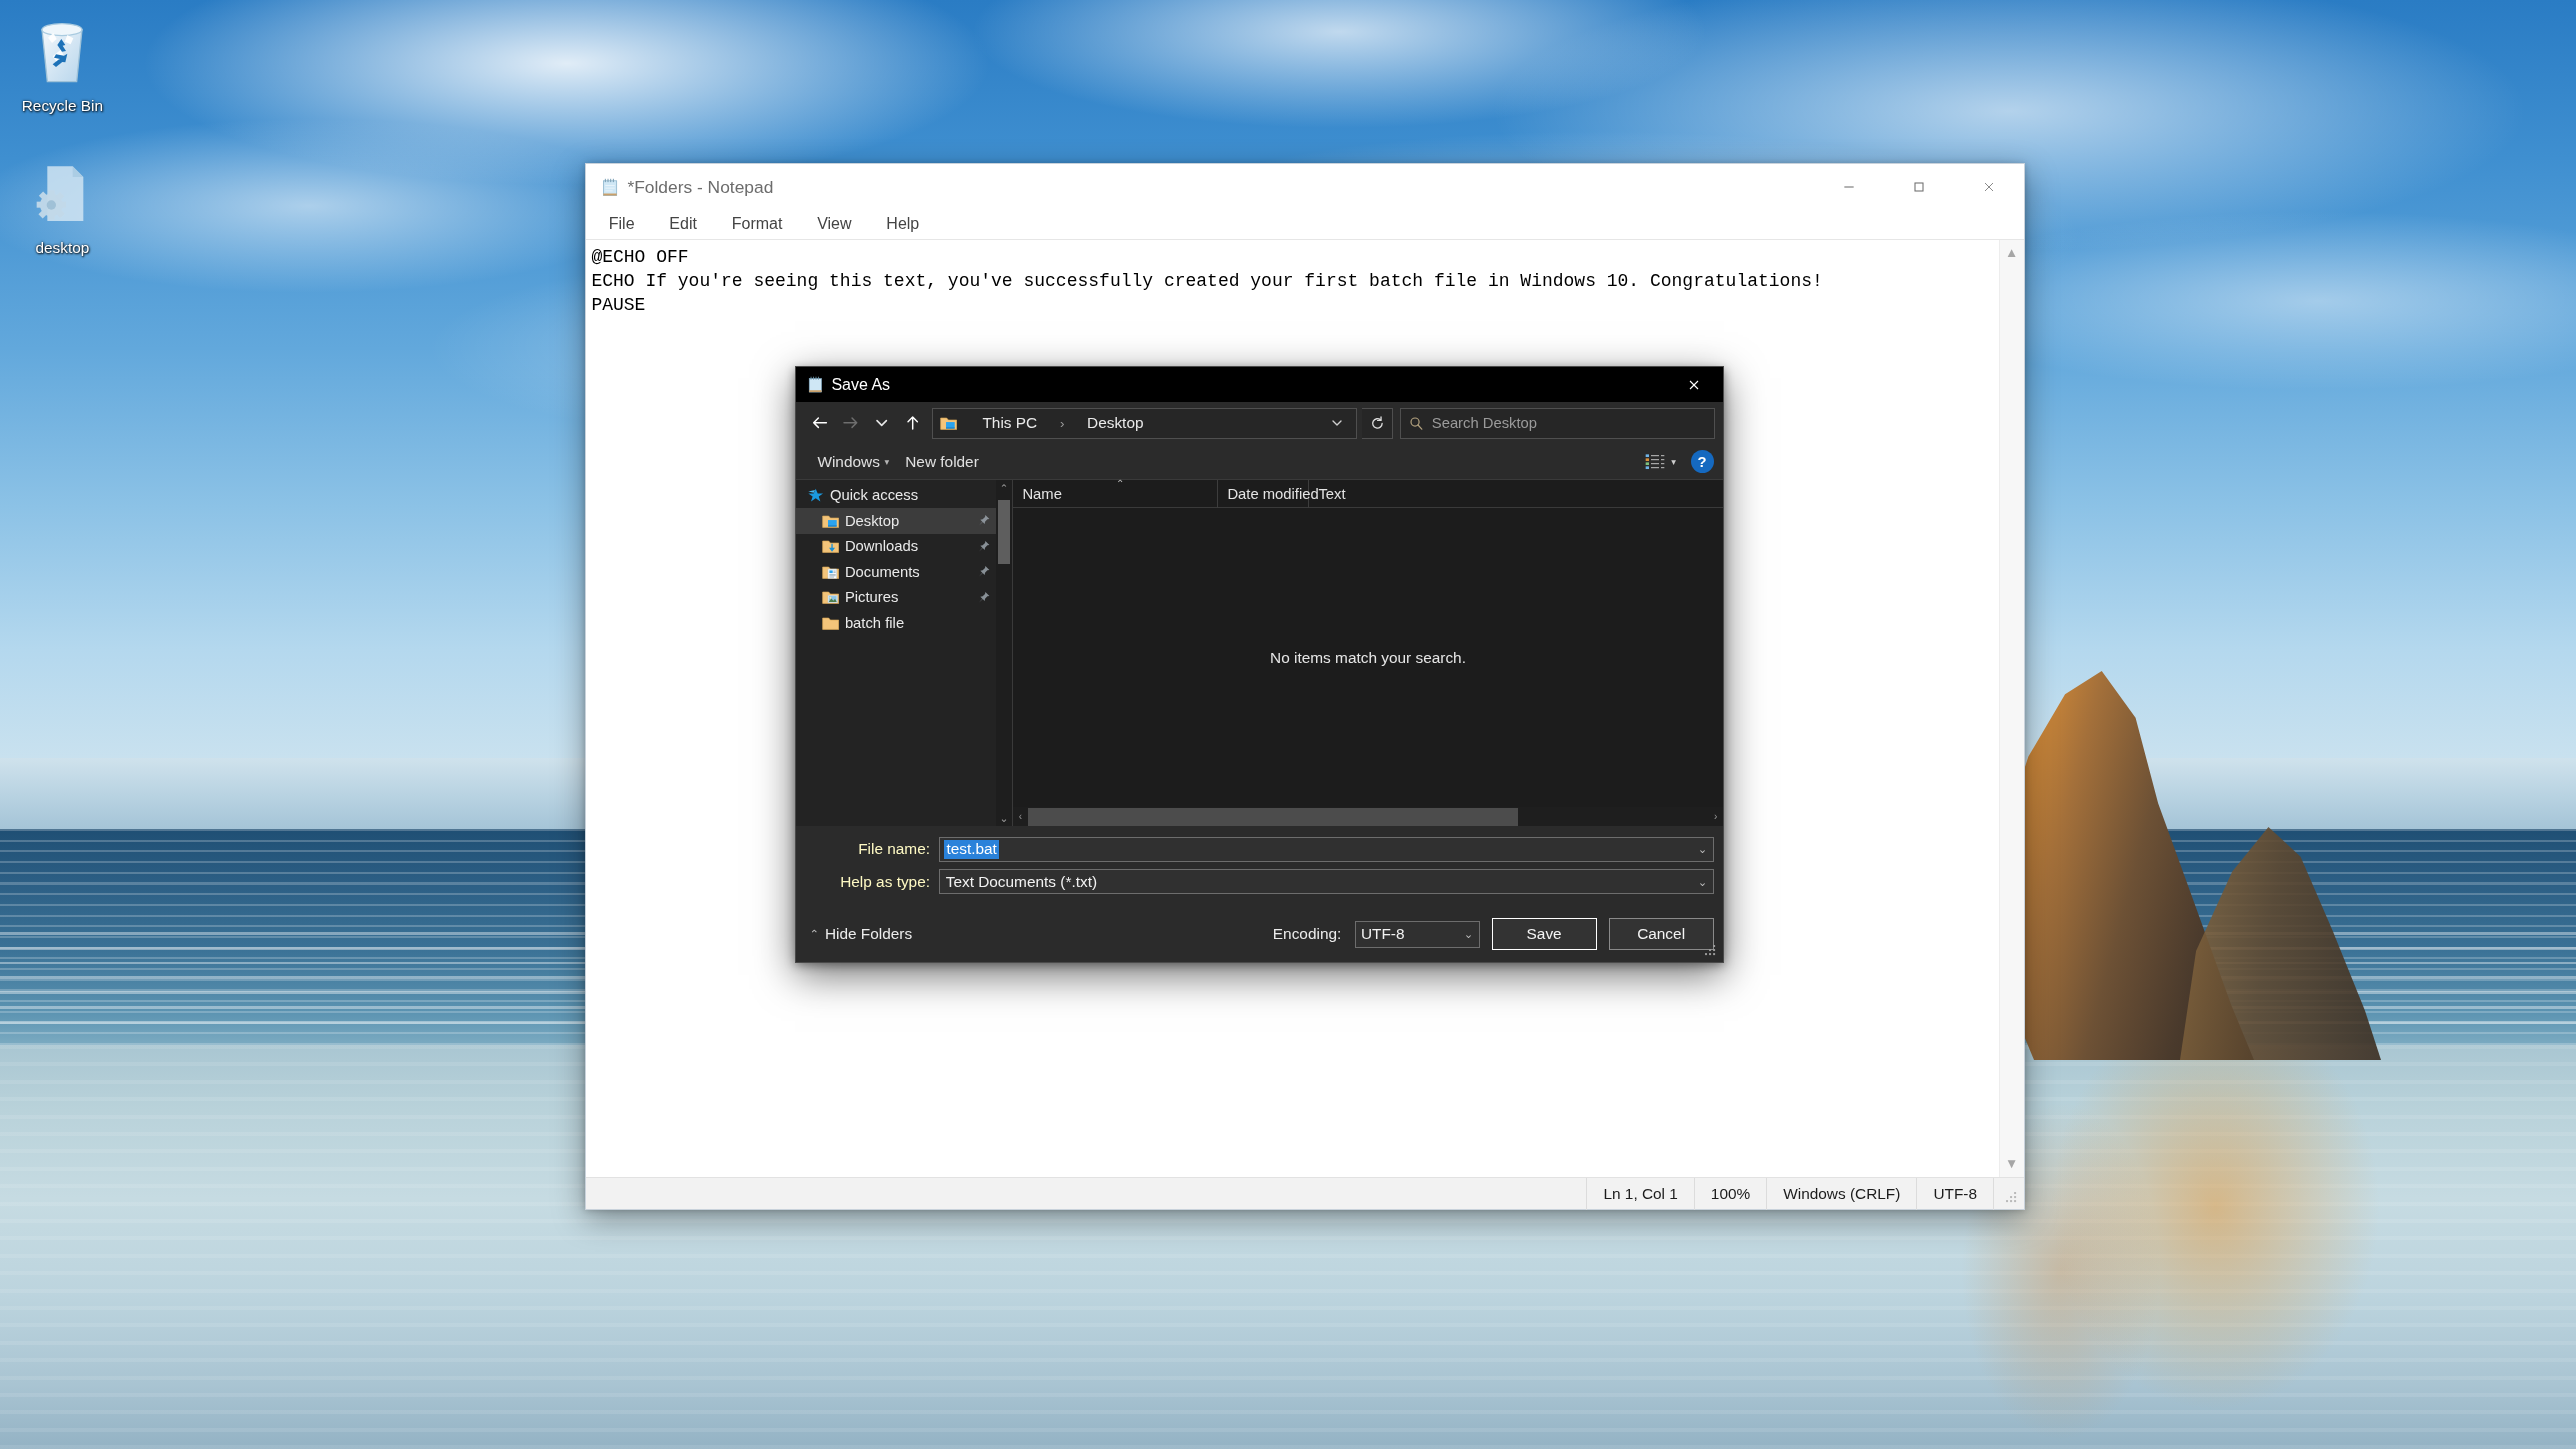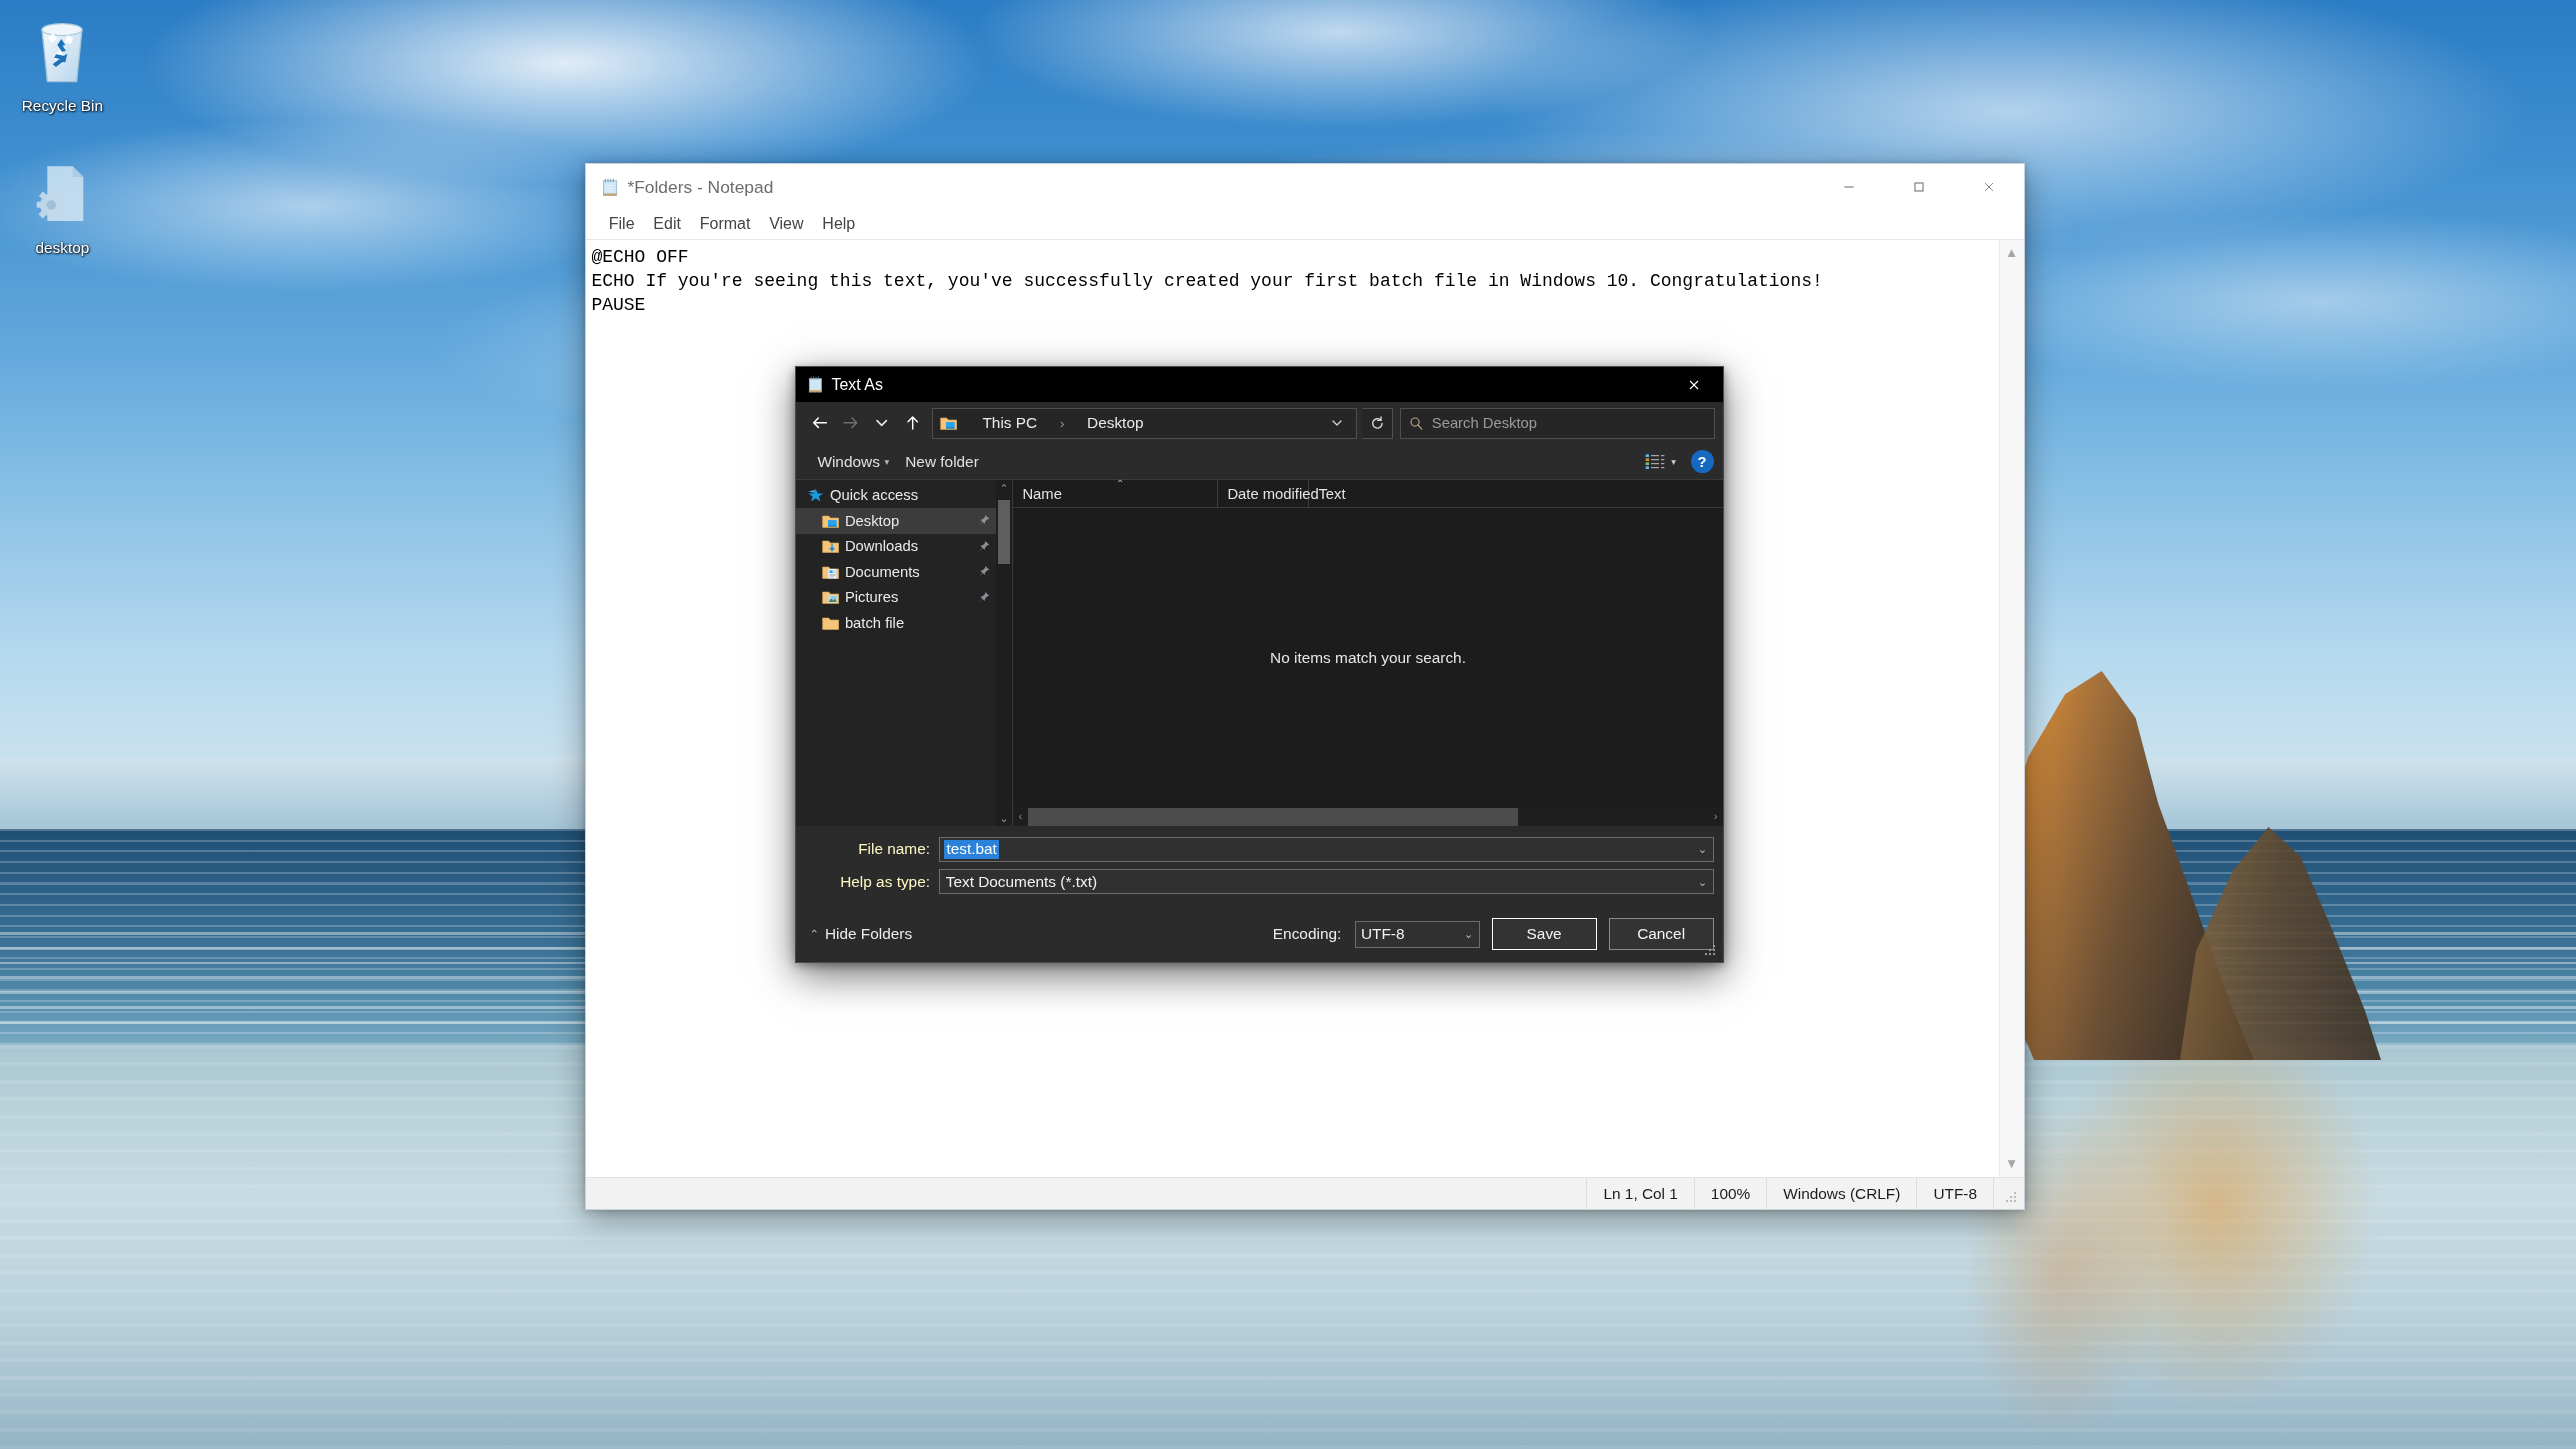--- a/index.html
+++ b/index.html
@@ -116,21 +116,21 @@
     font-size: 17.4px; color: #6c6c6c; white-space: nowrap;
   }
   .np-winbtns { margin-left: auto; display: flex; height: 46px; }
   .np-winbtn {
     width: 70px; height: 46px;
     display: flex; align-items: center; justify-content: center;
     cursor: default;
   }
   #np-menubar {
     height: 29.5px; display: flex; align-items: center;
-    padding-left: 13.4px; gap: 0px;
+    padding-left: 13.4px; gap: 16px;
     background: #ffffff;
     border-bottom: 0.7px solid #e6e6e6;
     flex: 0 0 auto;
   }
   .np-menu {
     font-size: 16px; color: #444;
     padding: 1.3px 9.4px; cursor: default;
   }
   #np-body {
     flex: 1 1 auto;
@@ -582,21 +582,21 @@
           <rect x="2" y="4" width="20" height="22" fill="#cfe7f5" stroke="#7fa9c4" stroke-width="1"></rect>
           <rect x="2" y="23" width="20" height="3" fill="#caa06a"></rect>
           <g stroke="#6f97ae" stroke-width="1.4">
             <line x1="5" y1="1" x2="5" y2="6"></line>
             <line x1="9" y1="1" x2="9" y2="6"></line>
             <line x1="13" y1="1" x2="13" y2="6"></line>
             <line x1="17" y1="1" x2="17" y2="6"></line>
           </g>
         </svg>
       </span>
-      <span id="sa-title">Text As</span>
+      <span id="sa-title">Save As</span>
       <div id="sa-close">
         <svg width="16" height="16" viewBox="0 0 24 24">
           <line x1="6" y1="6" x2="18" y2="18" stroke="#ffffff" stroke-width="1.6"></line>
           <line x1="18" y1="6" x2="6" y2="18" stroke="#ffffff" stroke-width="1.6"></line>
         </svg>
       </div>
     </div>
 
     <div id="sa-navbar">
       <div class="nav-btn">

